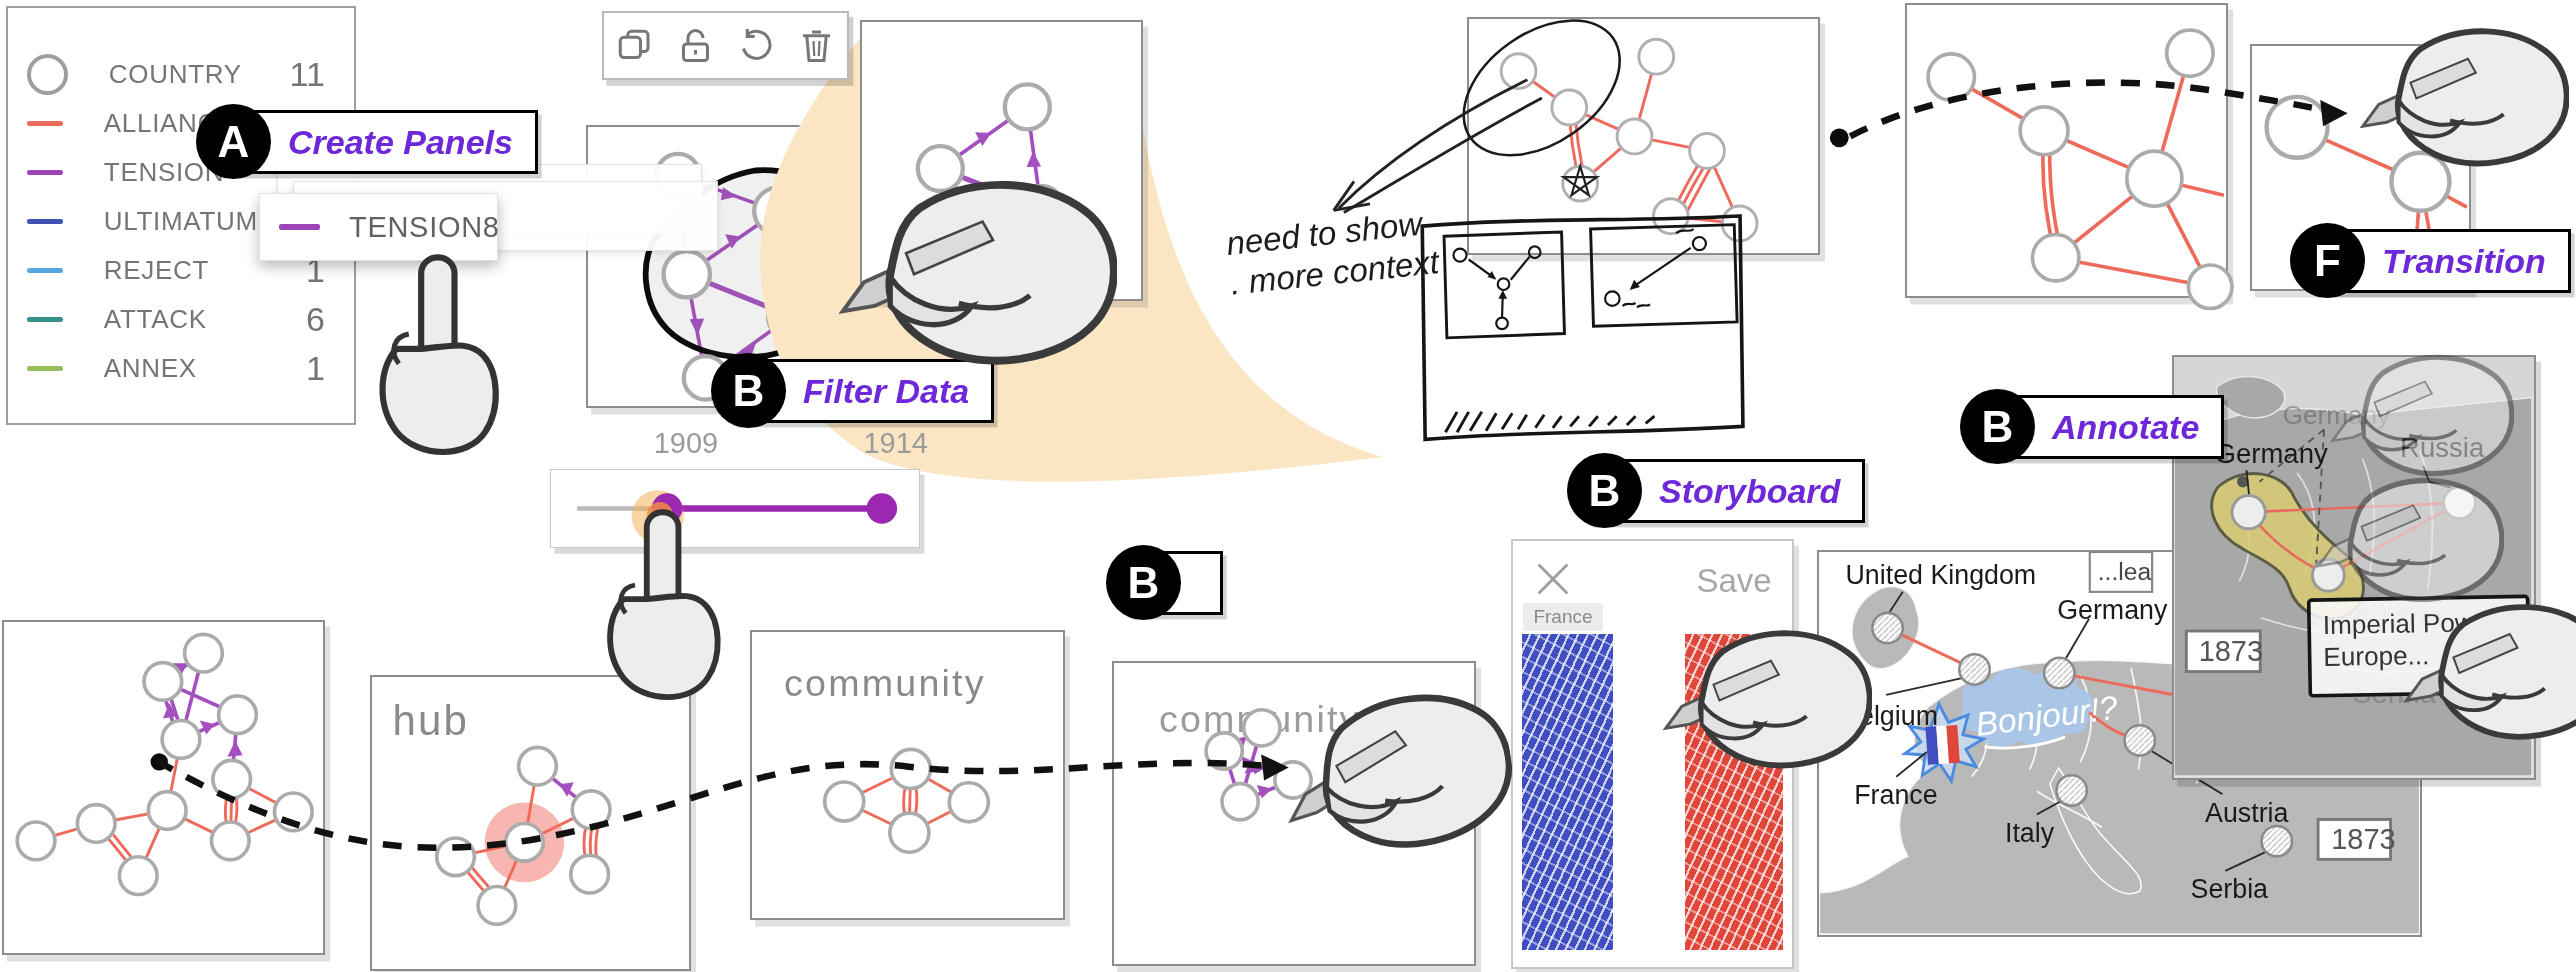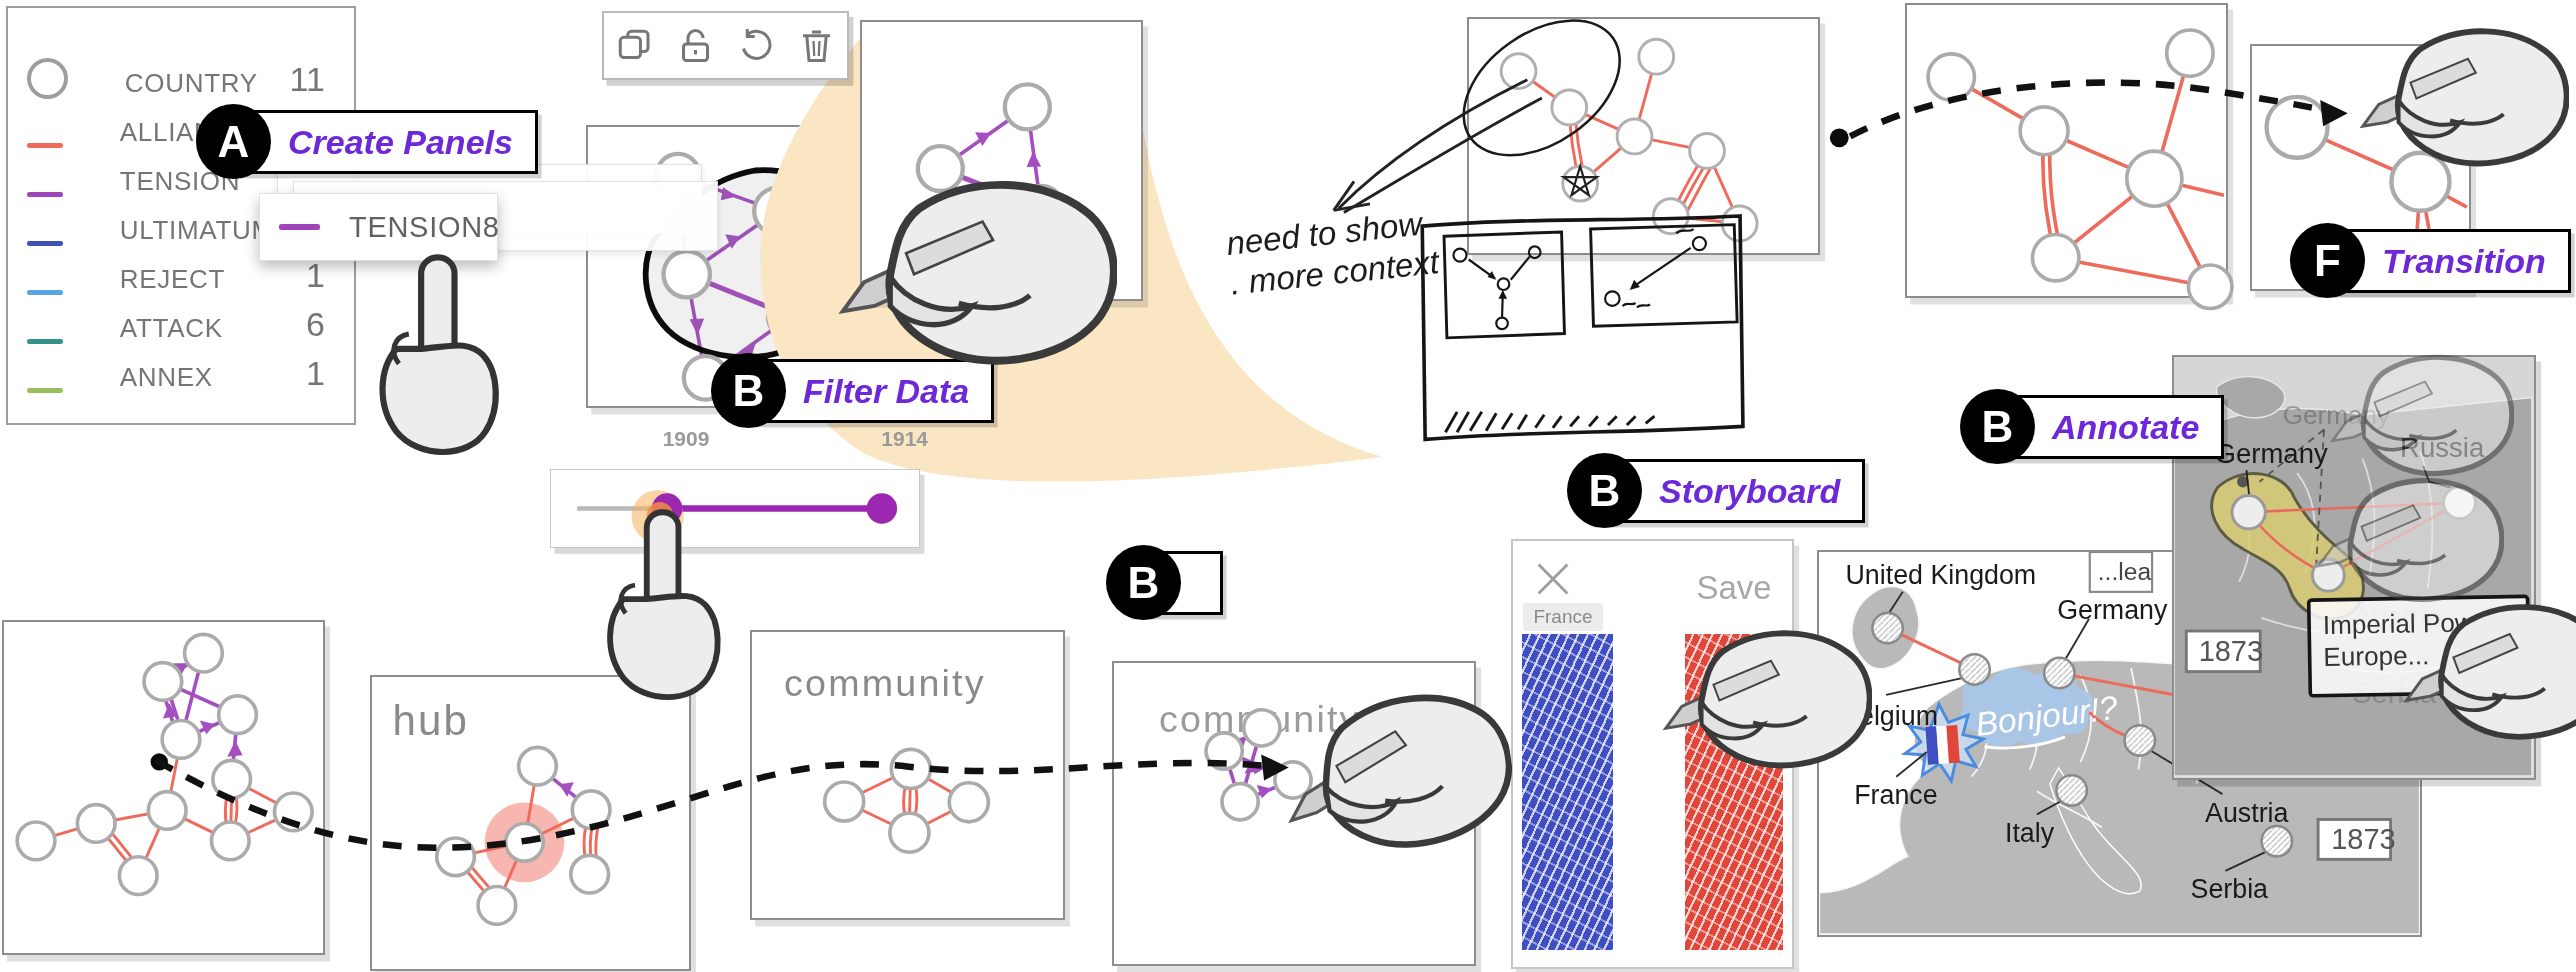--- a/index.html
+++ b/index.html
@@ -5,21 +5,21 @@
   html,body{margin:0;padding:0;background:#fff;}
   .canvas{position:relative;width:2576px;height:972px;background:#fff;overflow:hidden;
           font-family:"Liberation Sans",sans-serif;}
   .abs{position:absolute;}
   .panel{position:absolute;background:#fff;border:2.9px solid #8d8d8d;box-sizing:border-box;
          box-shadow:5.1px 6.5px 0 rgba(0,0,0,.12);}
   .panel svg{position:absolute;left:0;top:0;}
   
   .legend{position:absolute;left:5.8px;top:5.8px;width:350px;height:419px;background:#fff;
           border:2.2px solid #9e9e9e;box-sizing:border-box;padding:42px 29px 0 19px;}
-  .lrow{display:flex;align-items:flex-end;height:49px;gap:16px;}
+  .lrow{display:flex;align-items:center;height:49px;}
   .sw{flex:0 0 auto;margin-right:41px;}
   .sw.line{width:36px;height:5.1px;border-radius:2.2px;}
   .sw.circle{width:33px;height:33px;border:4.4px solid #9e9e9e;border-radius:50%;background:#fff;}
   .llab{font-size:26px;color:#757575;letter-spacing:0.7px;}
   .lcnt{margin-left:auto;font-size:34px;color:#757575;}
   
   .badge{position:absolute;background:#fff;border:3.6px solid #000;height:64px;display:flex;
          align-items:center;padding:0 22px 0 67px;box-sizing:border-box;white-space:nowrap;
          box-shadow:3.6px 4.4px 0 rgba(0,0,0,.18);}
   .badge .circ{position:absolute;left:-25px;top:-8.7px;width:75px;height:75px;background:#000;
@@ -29,21 +29,21 @@
   
   .card{position:absolute;background:#fff;border:0.7px solid #e2e2e2;box-sizing:border-box;}
   .ghost{opacity:.95;box-shadow:0 2.9px 7.3px rgba(0,0,0,.10);}
   .front{display:flex;align-items:center;padding:0 19px;box-shadow:0 5.8px 13px rgba(0,0,0,.28);}
   .front .sw{margin-right:29px;}
   .front .clab{font-size:29px;color:#5f6368;letter-spacing:0.7px;}
   .front .ccnt{margin-left:auto;font-size:29px;color:#5f6368;}
   .toolbar{position:absolute;left:602px;top:11px;width:247px;height:69px;background:#fff;
          border:2.2px solid #b9b9b9;box-sizing:border-box;display:flex;align-items:center;
          justify-content:space-around;box-shadow:4.4px 5.8px 0 rgba(0,0,0,.18);}
-  .glabel{position:absolute;font-size:21px;color:#9a9a9a;font-weight:bold;}
+  .glabel{position:absolute;font-size:29px;color:#9a9a9a;}
   .hand{position:absolute;pointer-events:none;}
   .hw{font-style:italic;color:#1c1c1c;}
   .chip{position:absolute;background:#ececec;border-radius:2.9px;color:#8a8a8a;font-size:19px;
         display:flex;align-items:center;padding:0 10.2px;}
   .stripe{position:absolute;top:0;height:100%;}
   .scrib-blue{background:
      repeating-linear-gradient(115deg, rgba(255,255,255,0) 0 6.5px, rgba(255,255,255,.75) 6.5px 8.7px),
      repeating-linear-gradient(28deg, rgba(255,255,255,0) 0 11px, rgba(255,255,255,.45) 11px 13px),
      #3f4ec0;}
   .scrib-red{background:
@@ -439,21 +439,21 @@
           <circle cx="232" cy="187" r="40"></circle>
       </g>
     </svg>
   </div>
 
   <div class="abs" style="left:1511px;top:539px;width:283px;height:430px;background:#fff;border:2.2px solid #c6c6c6;box-sizing:border-box;box-shadow:5.1px 6.5px 0 rgba(0,0,0,.12)">
     <svg class="abs" style="left:22px;top:20.3px" width="36" height="36" viewBox="0 0 50 50">
       <line x1="5" y1="5" x2="45" y2="45" stroke="#9e9e9e" stroke-width="4"></line>
       <line x1="45" y1="5" x2="5" y2="45" stroke="#9e9e9e" stroke-width="4"></line>
     </svg>
-    <div class="abs" style="right:20.3px;top:28px;font-size:33px;color:#a8a8a8">Save</div>
+    <div class="abs" style="right:20.3px;top:21px;font-size:33px;color:#a8a8a8">Save</div>
     <div class="chip" style="left:10.2px;top:62px;height:27.6px">France</div>
     <div class="abs" style="left:8.7px;top:93px;width:261px;height:316px;background:#fff">
       <div class="stripe scrib-blue" style="left:0;width:91px"></div>
       <div class="stripe scrib-red" style="left:163px;width:98px"></div>
     </div>
   </div>
 
   <div class="abs" style="left:1817px;top:550px;width:605px;height:387px;background:#fff;border:2.2px solid #8d8d8d;box-sizing:border-box;overflow:hidden">
     <svg width="601" height="382" viewBox="0 0 828 527">
       <defs>

